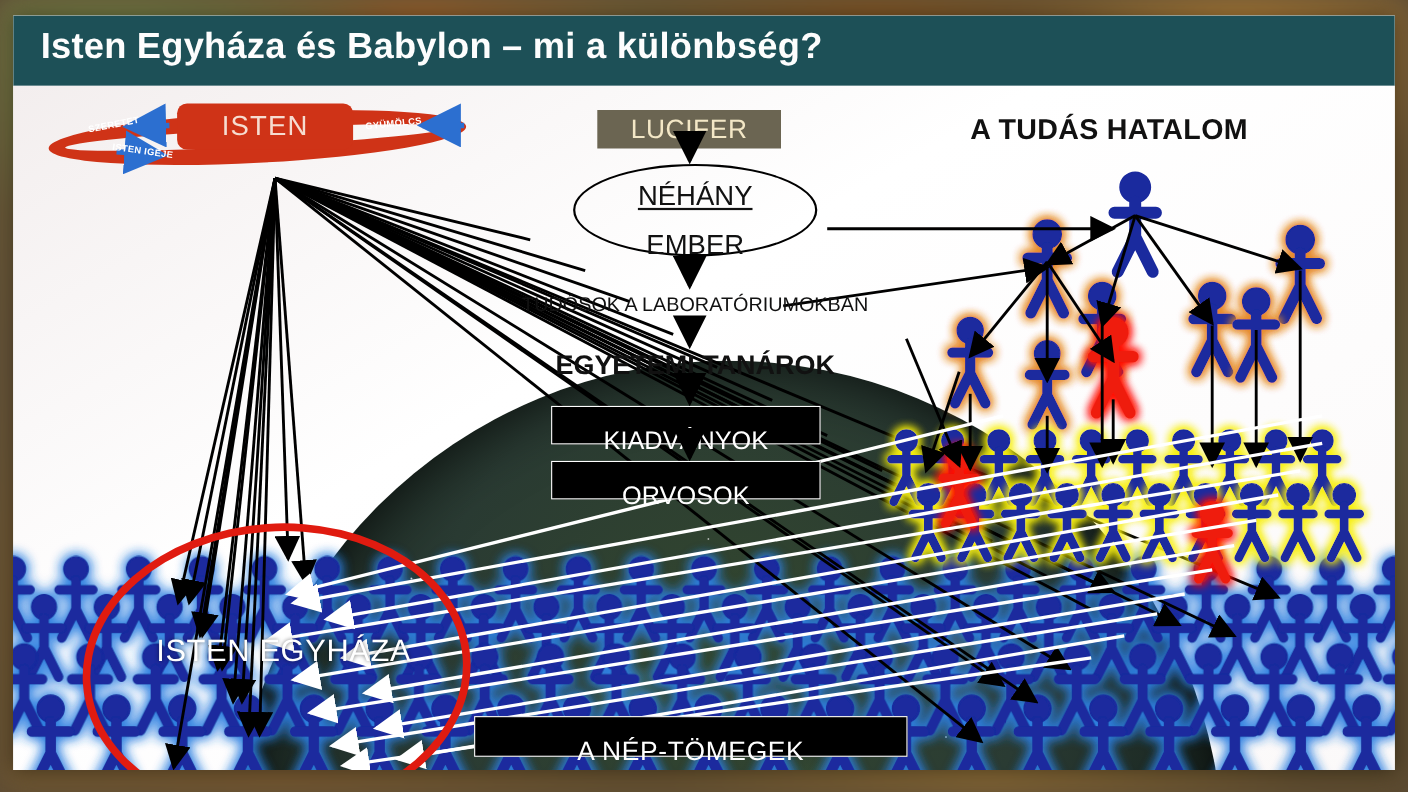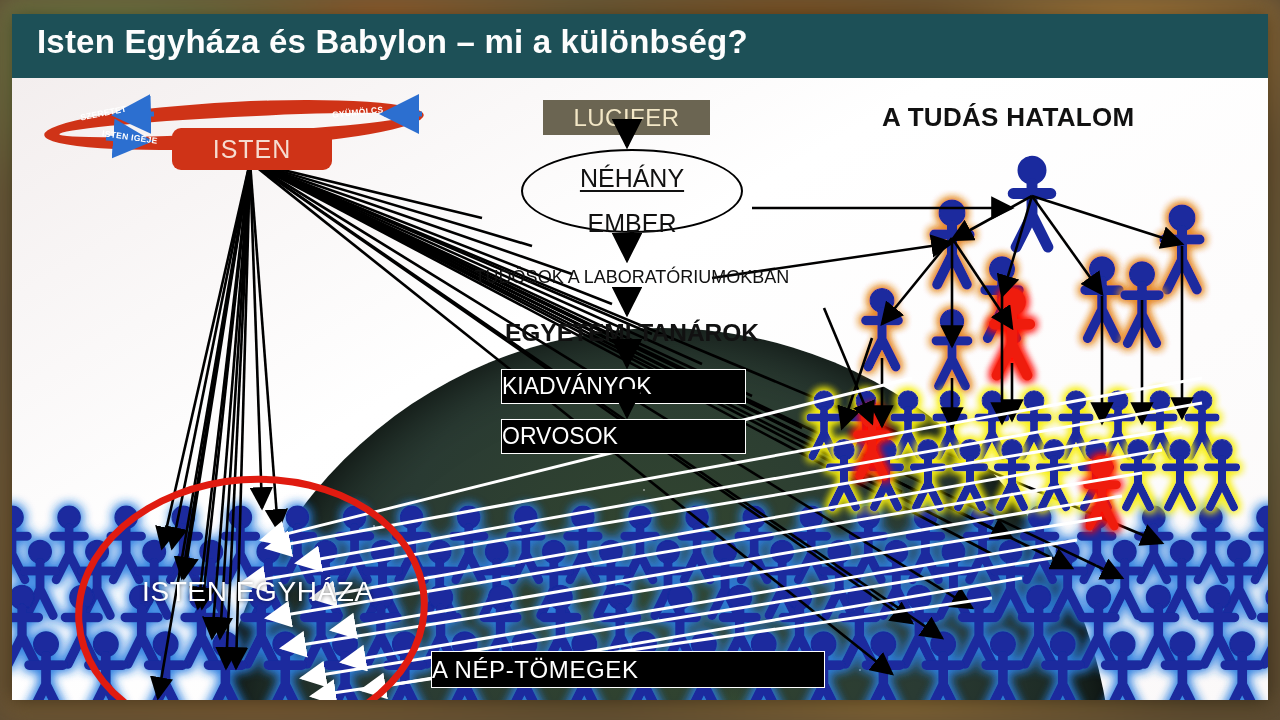--- a/index.html
+++ b/index.html
@@ -65,22 +65,22 @@
       radial-gradient(1.2px 1.2px at 40% 74%, #fff, transparent),
       radial-gradient(1.2px 1.2px at 66% 26%, #fff, transparent);}
 
   svg.layer{position:absolute;left:0;top:0;width:1256px;height:622px;overflow:visible;}
 
   
   .godwrap{position:absolute;left:32px;top:16px;width:400px;height:60px;}
   .god-ellipse{position:absolute;left:0;top:8px;width:380px;height:46px;
     border:15px solid #cf3317;border-radius:50%;box-sizing:border-box;
     transform:rotate(-3deg);}
-  .god-box{position:absolute;left:128px;top:0px;width:160px;height:42px;
-    background:#cf3317;border-radius:9px;margin-top:34px;}
+  .god-box{position:absolute;left:117px;top:0px;width:160px;height:42px;
+    background:#cf3317;border-radius:9px;}
   .god-box span{display:block;text-align:center;line-height:42px;
     font-size:25px;color:#f6dcd0;letter-spacing:1px;}
   .mini{position:absolute;font-size:8.5px;color:#fff;font-weight:700;letter-spacing:.3px;}
   .m-szeretet{left:36px;top:14px;transform:rotate(-11deg);}
   .m-ige{left:58px;top:38px;transform:rotate(8deg);}
   .m-gyum{left:288px;top:13px;transform:rotate(-6deg);}
 
   
   .lucifer{position:absolute;left:531px;top:22px;width:167px;height:35px;
     background:#6b6552;}
@@ -95,21 +95,21 @@
     font-size:25px;color:#111;}
   .nehany u{text-decoration-thickness:2px;text-underline-offset:3px;}
   .ember{position:absolute;left:500px;top:131px;width:240px;text-align:center;
     font-size:25px;color:#111;}
   .tudosok{position:absolute;left:380px;top:189px;width:480px;text-align:center;
     font-size:18px;color:#111;white-space:nowrap;}
   .egyetemi{position:absolute;left:420px;top:241px;width:400px;text-align:center;
     font-size:24.5px;color:#111;white-space:nowrap;font-weight:bold;}
 
   .blackbox{position:absolute;background:#000;border:1.4px solid #fff;}
-  .blackbox span{display:block;color:#fff;}
+  .blackbox span{display:block;text-align:center;color:#fff;margin-top:14px;}
   .bb-kiad{left:489px;top:291px;width:243px;height:33px;}
   .bb-kiad span{line-height:33px;font-size:23px;}
   .bb-orv{left:489px;top:341px;width:243px;height:33px;}
   .bb-orv span{line-height:33px;font-size:23px;}
   .bb-nep{left:419px;top:573px;width:392px;height:35px;}
   .bb-nep span{line-height:35px;font-size:24px;letter-spacing:.6px;}
 
   .church-label{position:absolute;left:130px;top:498px;
     font-size:28px;color:#fff;letter-spacing:.6px;
     text-shadow:0 0 4px rgba(0,0,0,.55);}

